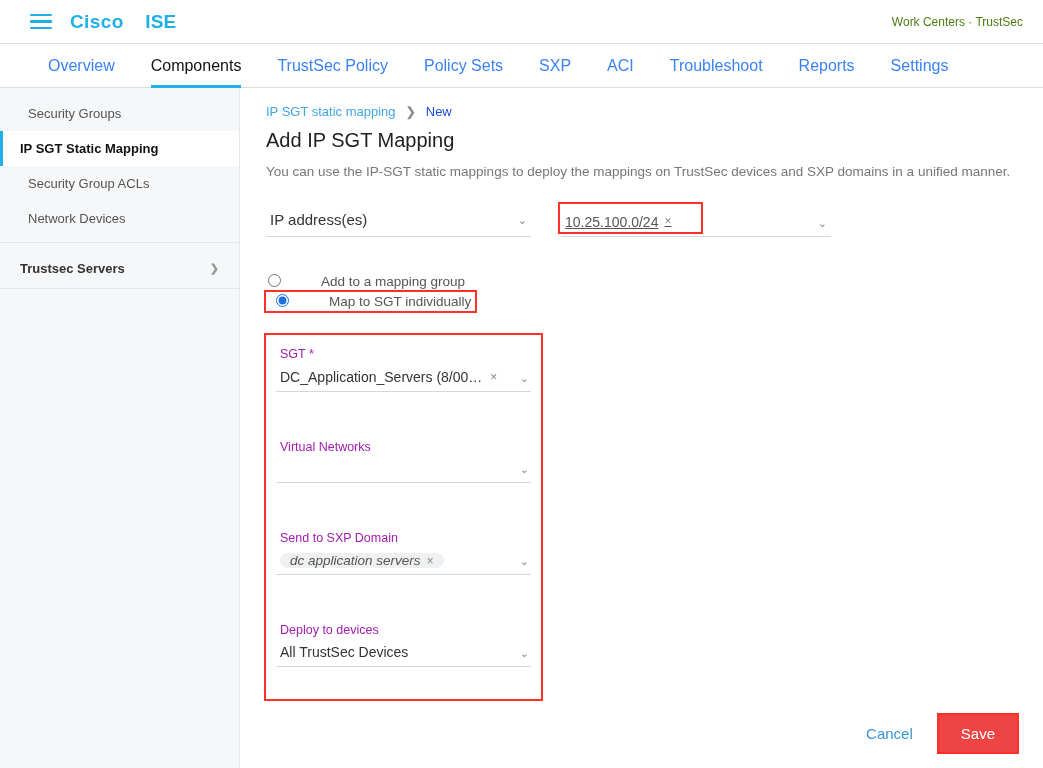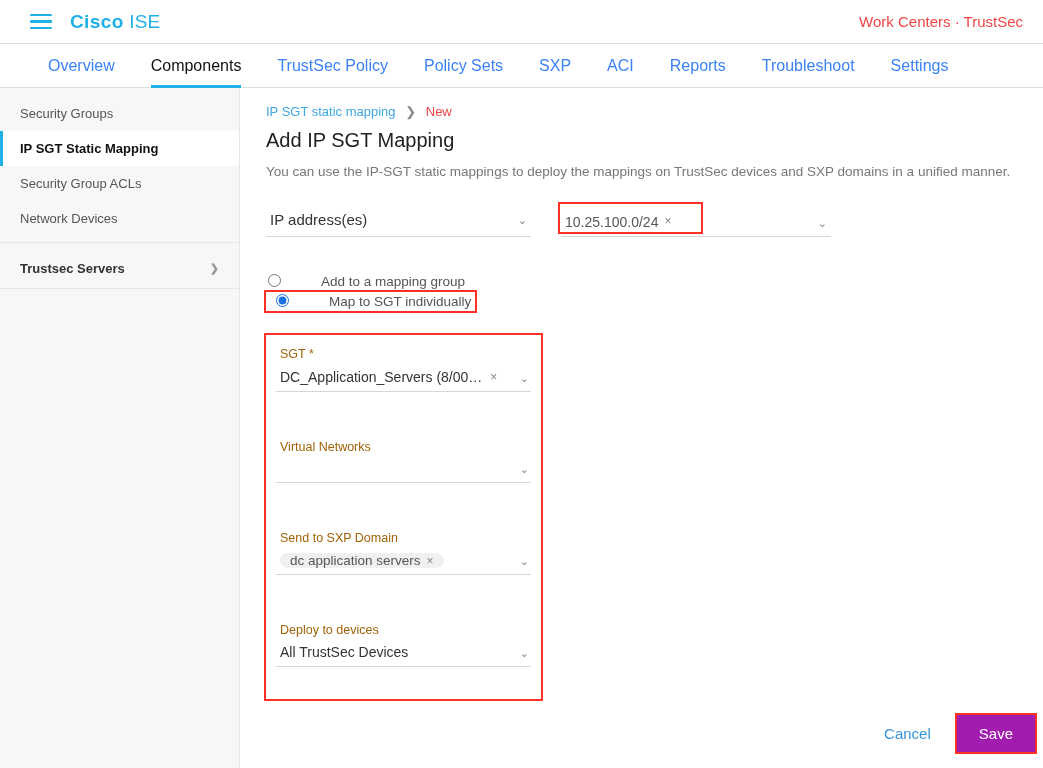--- a/index.html
+++ b/index.html
@@ -4,83 +4,83 @@
   <style>
     * { box-sizing: border-box; margin:0; padding:0; }
     body { font-family: -apple-system, BlinkMacSystemFont, "Segoe UI", Arial, sans-serif; font-size: 14px; color: #333; background: #fff; width: 1043px; height: 768px; position: relative; overflow: hidden; }
 
     
     .top-header { display: flex; align-items: center; height: 44px; padding: 0 20px 0 30px; border-bottom: 1px solid #ddd; }
     .hamburger { width: 22px; height: 22px; cursor: pointer; margin-right: 18px; display:flex; flex-direction:column; justify-content:center; }
     .hamburger span { display:block; height: 2.2px; background:#1fb0e7; margin: 2px 0; border-radius:1px; }
     .brand { font-size: 19px; font-weight: 400; letter-spacing: .2px; }
     .brand-cisco { color:#1fb0e7; font-weight:700; letter-spacing:.4px; }
-    .brand-ise { color:#1fb0e7; font-weight:400; margin-left:0; }
-    .header-right { margin-left: auto; color:#ef4444; font-size: 15px; }
+    .brand-ise { color:#1fb0e7; font-weight:700; margin-left:16px; }
+    .header-right { margin-left: auto; color:#4d7c0f; font-size: 12px; }
 
     
     .tabs { display:flex; align-items:center; height: 44px; padding-left: 30px; border-bottom: 1px solid #ddd; }
     .tab { color:#3b82f6; font-size:16px; padding: 0 18px; line-height:44px; cursor:pointer; position:relative; }
     .tab.active { color:#111; font-weight:500; }
     .tab.active::after { content:""; position:absolute; left:18px; right:18px; bottom:0; height:3px; background:#1fb0e7; }
 
     
     .body-wrap { display:flex; height:calc(768px - 44px - 44px); }
 
     
     .sidebar { width: 240px; background:#f6f7f8; border-right:1px solid #e4e6e8; padding-top: 8px; font-size:13px; color:#555; }
-    .side-item { padding: 10px 20px; cursor:pointer; }
+    .side-item { padding: 10px 28px; cursor:pointer; }
     .side-item.selected { background:#fff; color:#111; font-weight:600; border-left:3px solid #1fb0e7; padding-left:17px; }
     .side-section-divider { border-top:1px solid #e4e6e8; margin-top:6px; padding-top:6px; }
     .side-expand { display:flex; align-items:center; padding:12px 20px; font-weight:600; font-size:13px; color:#333; cursor:pointer;gap:8px; }
     .side-expand .chev { margin-left:auto; color:#999; font-size:11px; }
     .side-bottom-divider { border-top:1px solid #e4e6e8; }
 
     
     .main { flex:1; padding: 16px 26px 0 26px; position:relative; }
     .breadcrumbs { font-size:13px; color:#888; margin-bottom: 10px; }
     .breadcrumbs .bc-link { color:#3fa7e2; }
     .breadcrumbs .bc-sep { margin: 0 6px; color:#888; }
-    .breadcrumbs .bc-current { color:#ef4444; }
+    .breadcrumbs .bc-current { color:#1d4ed8; }
     h1.page-title { font-size:20px; font-weight:500; color:#222; margin-bottom:12px; }
     .page-desc { font-size:13.5px; color:#777; margin-bottom:26px; }
 
     
     .ip-row { display:flex; align-items:flex-end; gap:30px; margin-bottom:36px; }
     .ip-select { width:265px; border:none; border-bottom:1px solid #d7d7d7; padding:6px 0 8px 4px; position:relative; color:#333; font-size:15px; }
     .select-caret { position:absolute; right:4px; top:50%; transform:translateY(-55%); font-size:11px; color:#888; pointer-events:none; }
     .ip-chips-field { width:270px; position:relative; border-bottom:1px solid #d7d7d7; padding:4px 0 6px 4px; }
     .ip-chips-field .caret-right { position:absolute; right:4px; top:50%; transform:translateY(-50%); font-size:11px; color:#888; }
-    .chip-plain { display:inline-flex; align-items:flex-start; font-size:14px; color:#555; }
+    .chip-plain { display:inline-flex; align-items:flex-start; font-size:14px; color:#555;text-decoration:underline; }
     .chip-plain .x { margin-left:6px; color:#888; font-size:12px; cursor:pointer; }
 
     .red-outline { outline:2.5px solid #ff3126; outline-offset:0; }
     .ip-red-box { position:absolute; border:2.5px solid #ff3126; pointer-events:none; }
 
     
     .radio-group { margin-bottom:24px; }
     .radio-row { display:flex; align-items:flex-start; font-size:13.5px; color:#555; padding:1px 0 1px 2px;gap:32px; }
     .radio-row input { margin-right:8px; accent-color:#1b6fe0; }
     .radio-selected-box { display:inline-flex; align-items:center; padding:1px 2px 1px 8px; }
 
     
     .form-box { width:275px; padding:12px 10px 16px 10px; }
     .field-group { margin-bottom:48px; }
     .field-group:last-child { margin-bottom:0; }
-    .field-label { font-size:12.5px; color:#a16207; margin-bottom:3px; padding-left:4px; }
+    .field-label { font-size:12.5px; color:#a21caf; margin-bottom:3px; padding-left:4px; }
     .field-input { border:none; border-bottom:1px solid #d7d7d7; padding:4px 0 6px 4px; position:relative; min-height:26px; font-size:14px; color:#333; }
     .field-input .caret { position:absolute; right:2px; bottom:6px; font-size:11px; color:#888; }
-    .pill { display:inline-flex; align-items:center; background:#eef0f2; border-radius:14px; padding:0 10px; font-size:13.5px; color:#555; }
+    .pill { display:inline-flex; align-items:center; background:#eef0f2; border-radius:14px; padding:0 10px; font-size:13.5px; color:#555;font-style:italic; }
     .pill .x { margin-left:6px; font-size:12px; color:#888; cursor:pointer; }
     .truncate { white-space:nowrap; overflow:hidden; text-overflow:ellipsis; max-width:206px; display:inline-block; vertical-align:middle; }
 
     
-    .button-bar { position:absolute; right:8px; bottom:16px; display:flex; align-items:center; gap:26px; }
+    .button-bar { position:absolute; right:26px; bottom:16px; display:flex; align-items:center; gap:26px; }
     .btn-cancel { color:#3795d5; font-size:15px; cursor:pointer; background:none; border:none; }
-    .btn-save { background:#a21caf; color:#fff; border:none; font-size:15px; padding:10px 22px; cursor:pointer; }
+    .btn-save { background:#ef4444; color:#fff; border:none; font-size:15px; padding:10px 22px; cursor:pointer; }
   </style>
 </head>
 <body>
 
 <div class="top-header">
   <div class="hamburger">
     <span></span>
       <span></span>
       <span></span>
   </div>
@@ -91,22 +91,22 @@
   <div class="header-right">Work Centers · TrustSec</div>
 </div>
 
 <div class="tabs">
   <div class="tab">Overview</div>
   <div class="tab active">Components</div>
   <div class="tab">TrustSec Policy</div>
   <div class="tab">Policy Sets</div>
   <div class="tab">SXP</div>
   <div class="tab">ACI</div>
+  <div class="tab">Troubleshoot</div>
   <div class="tab">Reports</div>
-  <div class="tab">Troubleshoot</div>
   <div class="tab">Settings</div>
 </div>
 
 <div class="body-wrap">
 
   <div class="sidebar">
     <div class="side-item">Security Groups</div>
     <div class="side-item selected">IP SGT Static Mapping</div>
     <div class="side-item">Security Group ACLs</div>
     <div class="side-item">Network Devices</div>

